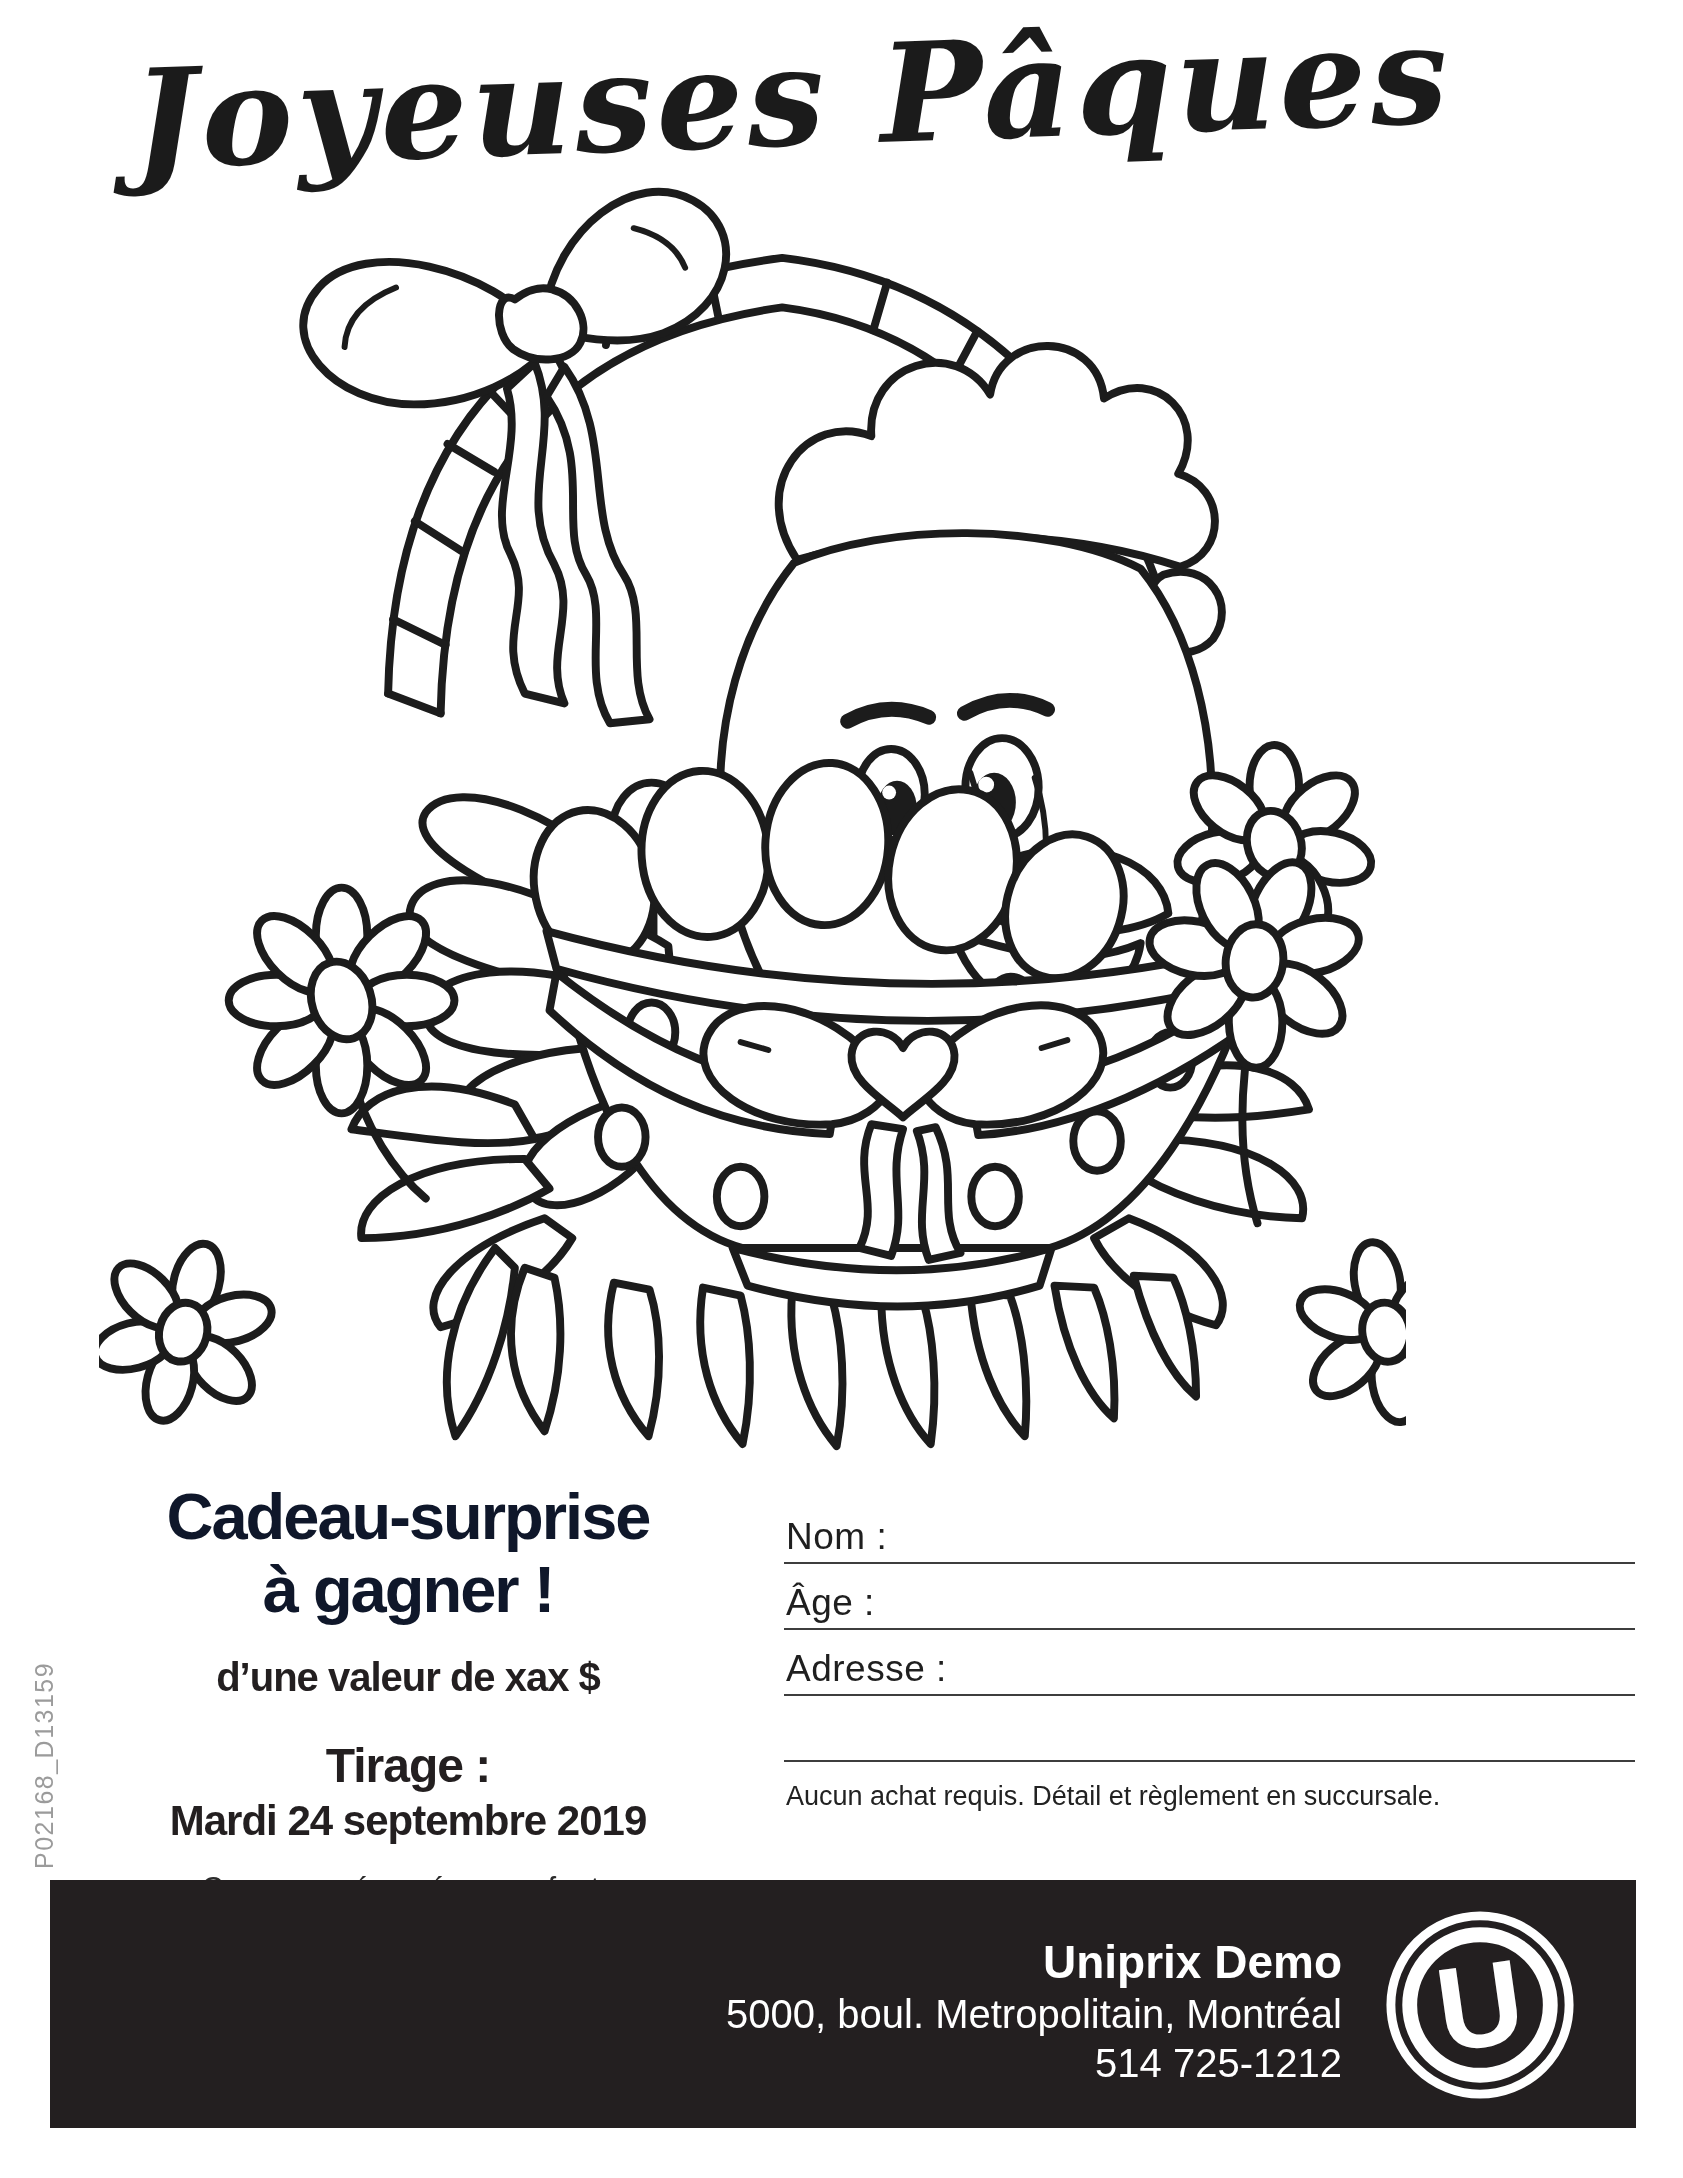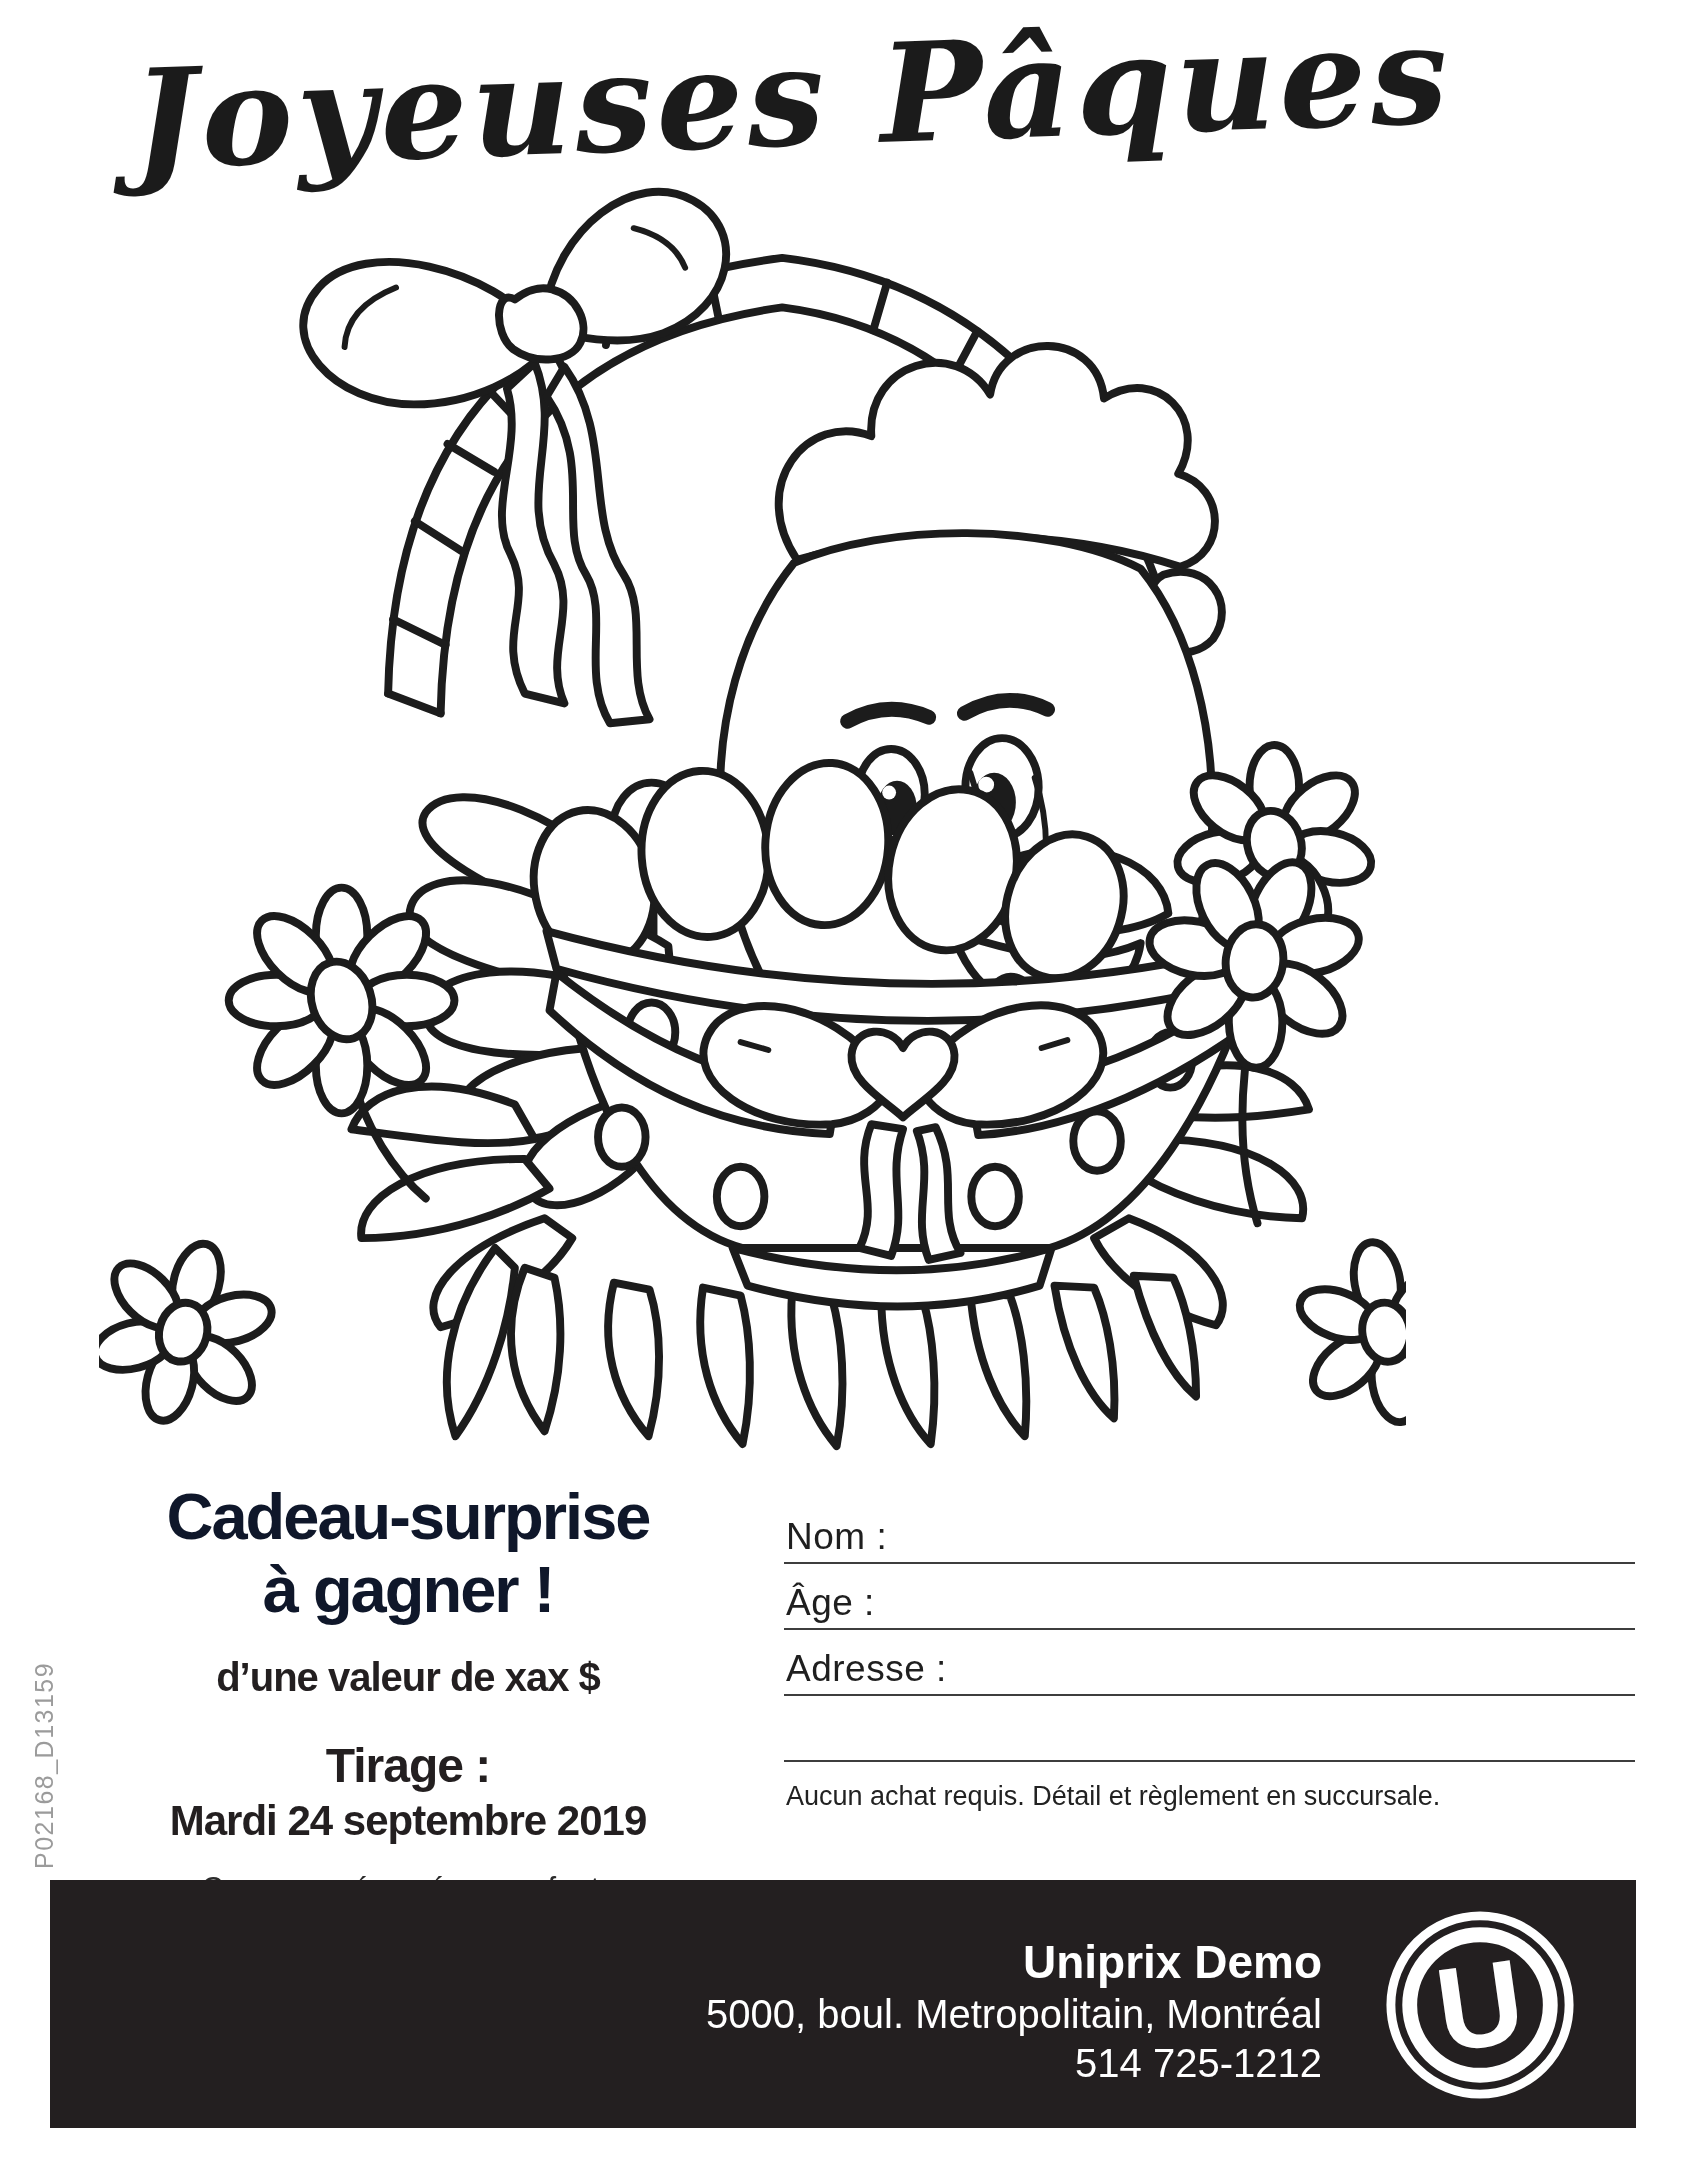--- a/index.html
+++ b/index.html
@@ -29,21 +29,21 @@
   .field{border-bottom:2.5px solid #3d3d3d;padding:0 0 5px 2px;margin-bottom:19px;
          min-height:40px;display:flex;align-items:flex-end;}
   .field .lbl{font-size:37px;line-height:40px;letter-spacing:0.5px;color:#1f1f1f;text-align:center;}
   .disclaimer{margin-top:12px;font-size:27px;color:#222;padding-left:2px;}
   
   .side-code{position:absolute;left:30px;top:1869px;width:0;height:0;}
   .side-code span{display:inline-block;transform:rotate(-90deg);transform-origin:0 0;
          white-space:nowrap;font-size:25px;letter-spacing:1.5px;color:#9b9b9b;}
   
   .footer{position:absolute;left:50px;top:1880px;width:1586px;height:248px;background:#231f20;}
-  .footer .txt{position:absolute;right:314px;top:55px;text-align:right;color:#fff;}
+  .footer .txt{position:absolute;right:294px;top:55px;text-align:right;color:#fff;}
   .footer .store{font-size:46px;font-weight:bold;line-height:1.2;}
   .footer .addr,.footer .phone{font-size:40px;line-height:1.22;font-weight:normal;}
   .logo{position:absolute;right:57px;top:26px;width:198px;height:198px;}
 </style>
 </head>
 <body>
 
 <div class="page">
 
   <div class="title">Joyeuses Pâques</div>

